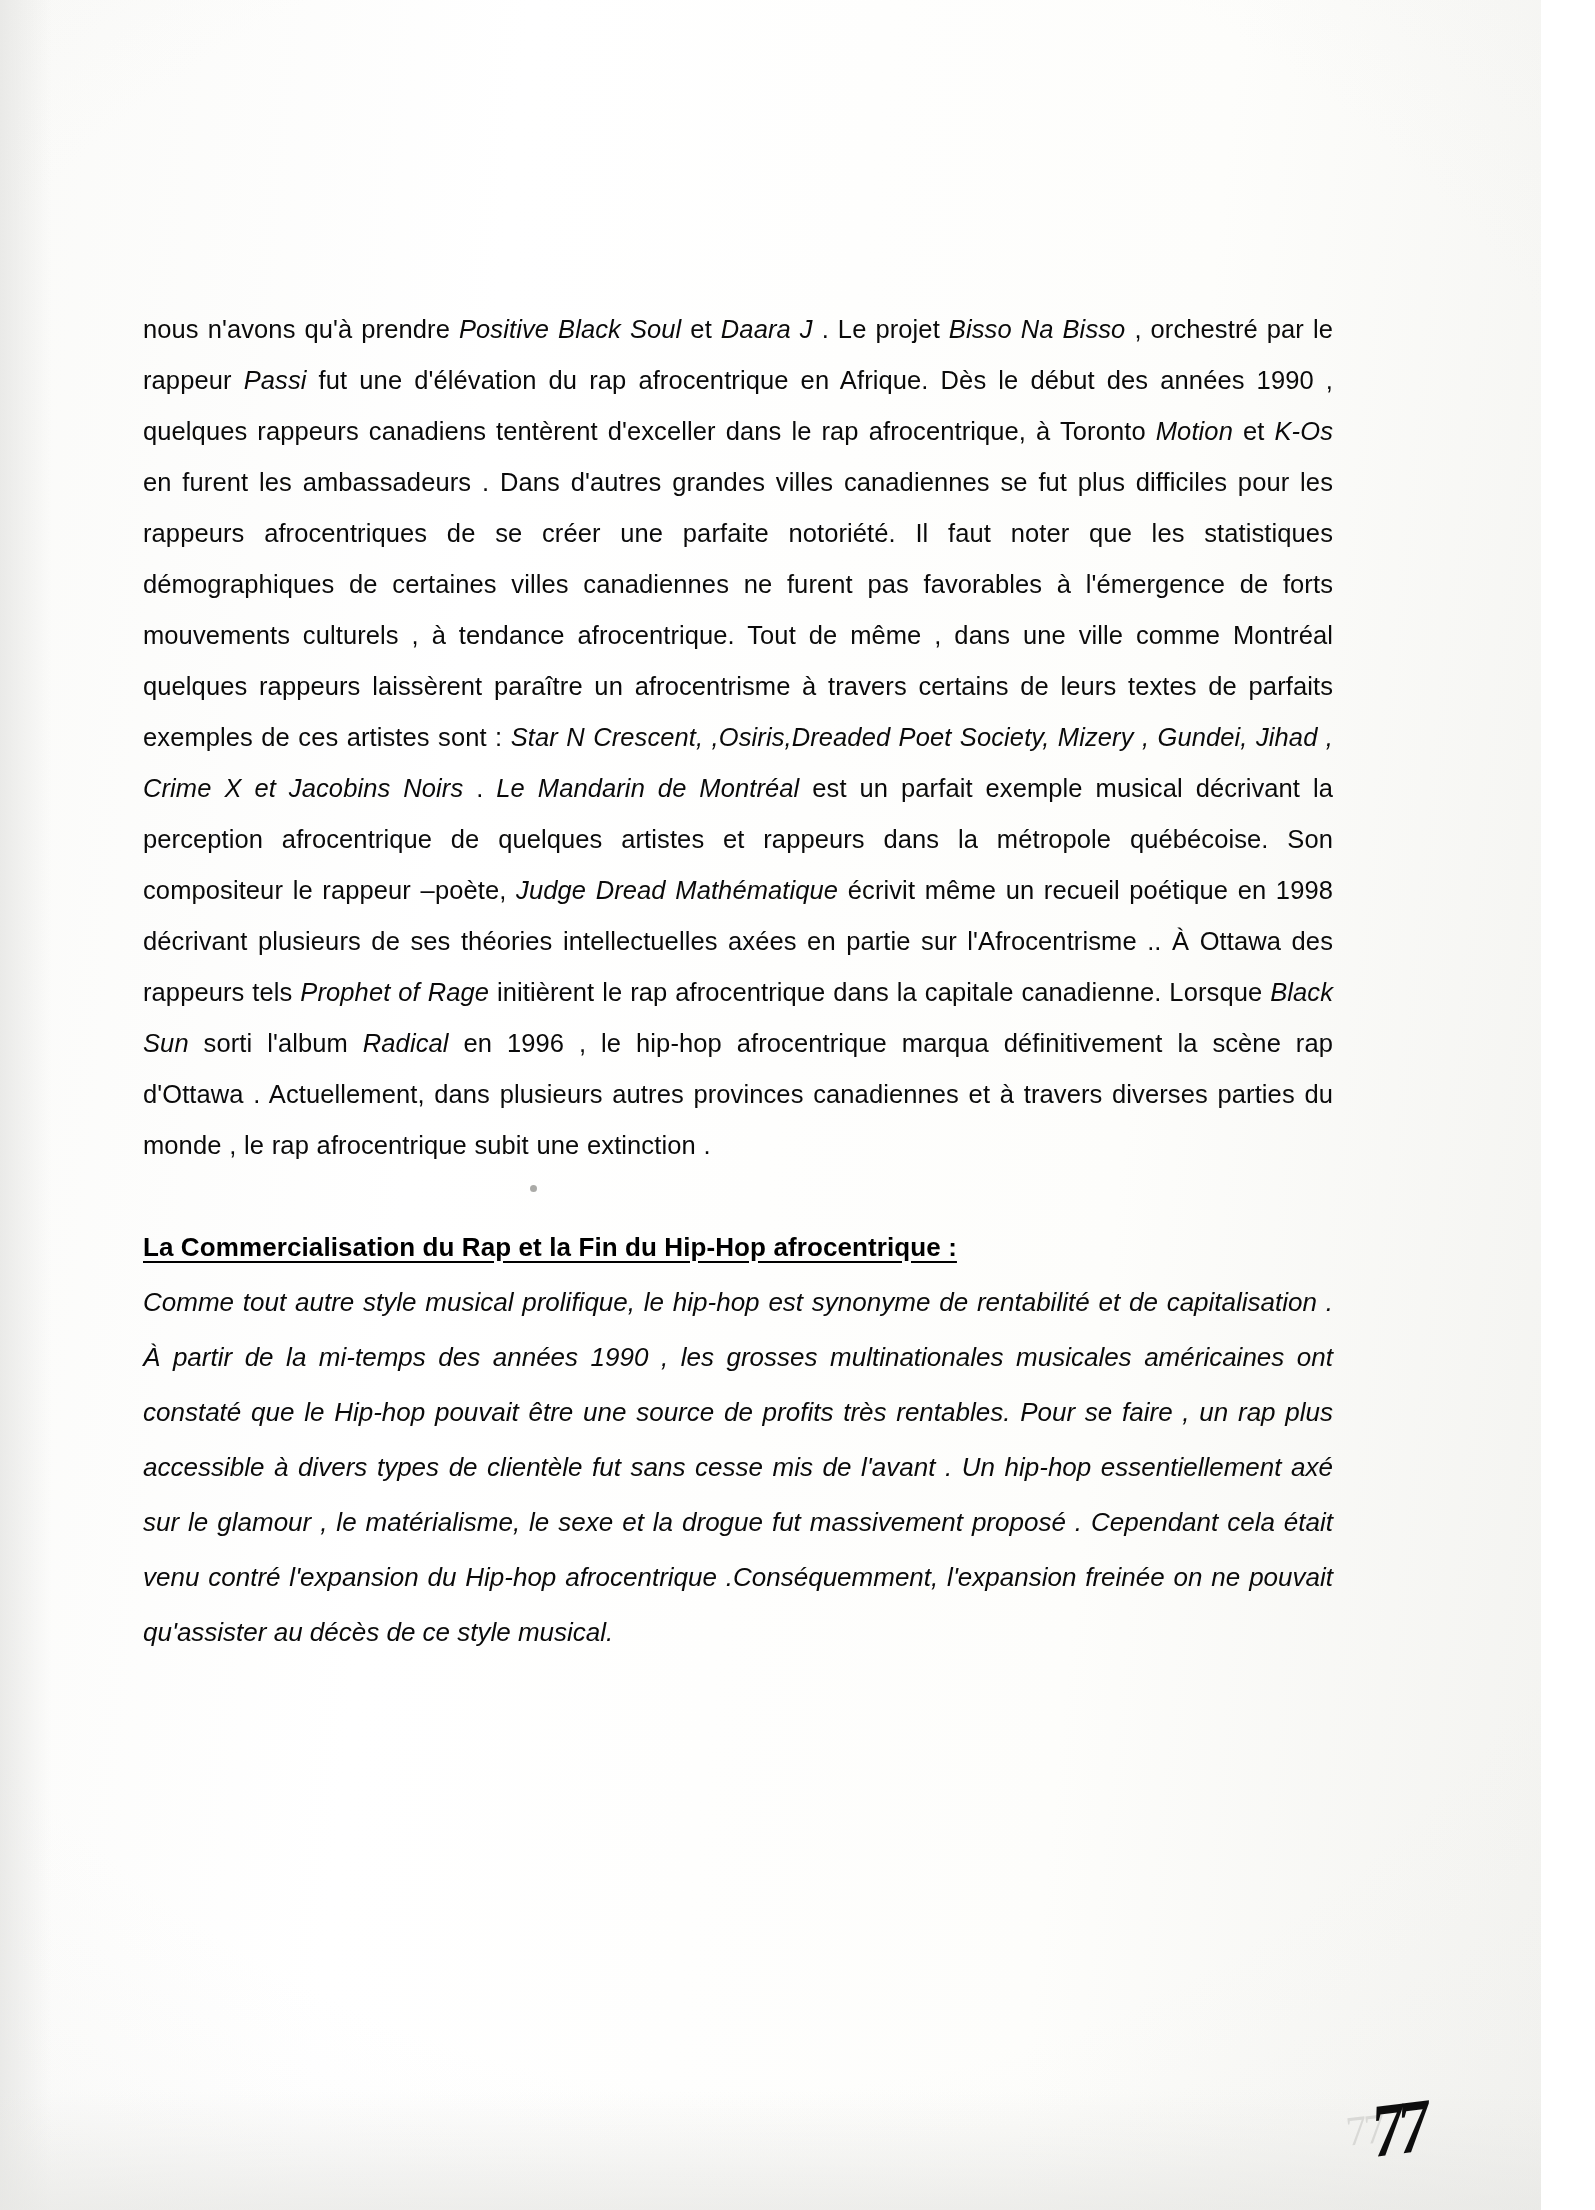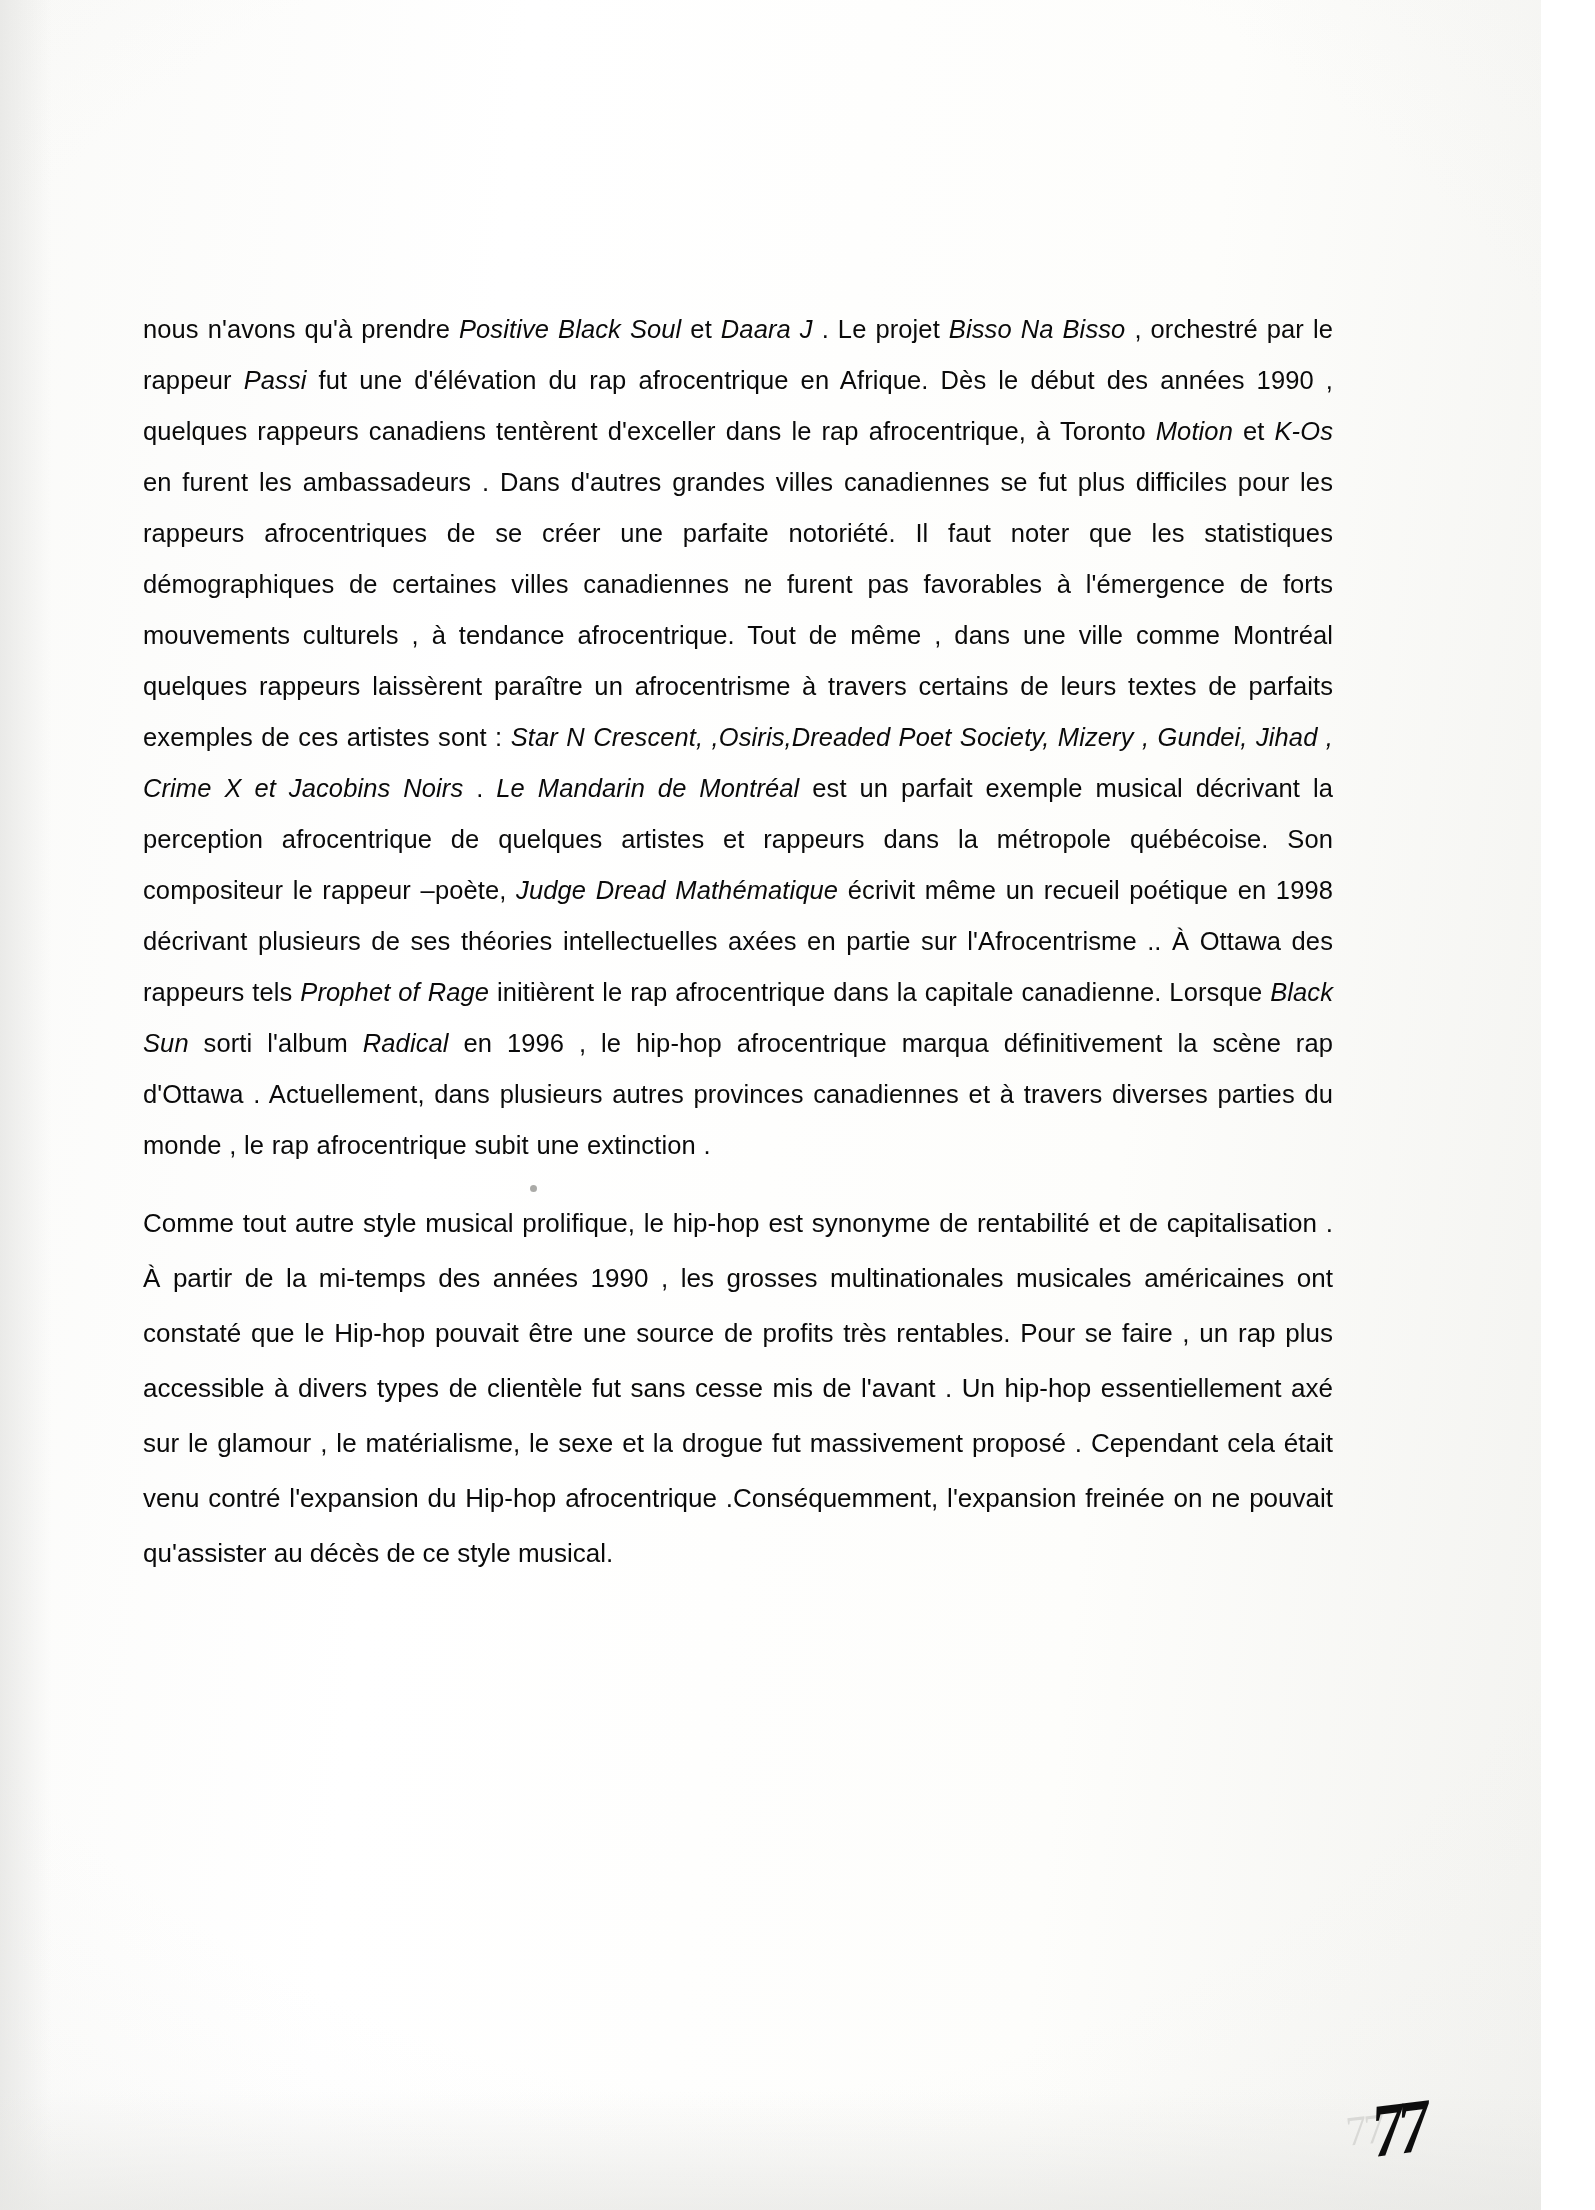--- a/index.html
+++ b/index.html
@@ -69,20 +69,21 @@
     text-decoration: underline;
     text-underline-offset: 5px;
     letter-spacing: 0.1px;
     line-height: 40px;
   }
 
   .para-2 {
     margin-top: 4px;
     font-size: 26px;
     line-height: 55px;
+    font-style: italic;
     text-align: justify;
     color: #0a0a0a;
   }
 
   .stray-mark {
     position: absolute;
     left: 530px;
     top: 1185px;
     width: 7px;
     height: 7px;
@@ -119,20 +120,21 @@
 
 <div class="page">
   <div class="scan-tone"></div>
   <div class="scan-edge-left"></div>
   <div class="scan-edge-bottom"></div>
 
   <div class="content">
 
     <p class="para" id="para1"><span>nous n'avons qu'à prendre </span><i>Positive Black Soul</i><span> et  </span><i>Daara J</i><span> . Le projet </span><i>Bisso Na Bisso</i><span> , orchestré par le rappeur </span><i>Passi</i><span> fut une d'élévation du rap afrocentrique en Afrique. Dès le début des années 1990 , quelques rappeurs canadiens tentèrent d'exceller dans le rap afrocentrique, à Toronto </span><i>Motion</i><span> et </span><i>K-Os</i><span> en furent les ambassadeurs . Dans d'autres grandes villes canadiennes se fut plus difficiles pour les rappeurs afrocentriques de se créer une parfaite notoriété. Il faut noter que les statistiques démographiques de certaines villes canadiennes ne furent pas favorables à l'émergence de forts mouvements culturels , à tendance afrocentrique. Tout de même , dans une ville comme Montréal quelques rappeurs laissèrent paraître un afrocentrisme à travers certains de leurs textes de parfaits exemples de ces artistes sont : </span><i>Star N Crescent, ,Osiris,Dreaded Poet Society, Mizery , Gundei, Jihad , Crime X et  Jacobins Noirs</i><span> . </span><i>Le Mandarin de Montréal</i><span> est un parfait exemple musical décrivant la perception afrocentrique de quelques artistes et rappeurs dans la métropole québécoise. Son compositeur le rappeur –poète, </span><i>Judge Dread Mathématique</i><span>  écrivit même un recueil poétique en 1998 décrivant plusieurs de ses théories intellectuelles axées en partie sur l'Afrocentrisme ..  À Ottawa des rappeurs tels </span><i>Prophet of Rage</i><span> initièrent le rap afrocentrique dans la capitale canadienne. Lorsque </span><i>Black Sun</i><span> sorti l'album </span><i>Radical</i><span> en 1996 , le hip-hop afrocentrique marqua définitivement la scène rap d'Ottawa . Actuellement, dans plusieurs autres provinces canadiennes et à travers diverses parties du monde , le rap afrocentrique  subit une extinction .</span></p>
 
+    <h2 class="heading">La Commercialisation du Rap et la Fin du Hip-Hop afrocentrique :</h2>
 
     <p class="para-2">Comme tout autre style musical prolifique, le hip-hop est synonyme de rentabilité  et de capitalisation . À partir de la mi-temps des années 1990 , les grosses multinationales musicales américaines ont constaté que le Hip-hop pouvait être une source de profits très rentables. Pour se faire , un rap plus accessible à divers types de clientèle fut sans cesse mis de l'avant . Un hip-hop essentiellement axé sur le glamour , le matérialisme, le sexe et la drogue fut massivement proposé . Cependant cela était venu contré l'expansion du Hip-hop afrocentrique .Conséquemment, l'expansion freinée on ne pouvait qu'assister au décès de ce style musical.</p>
   </div>
 
   <div class="stray-mark"></div>
 
   <div class="page-number-ghost">77</div>
   <div class="page-number">77</div>
 </div>
 

